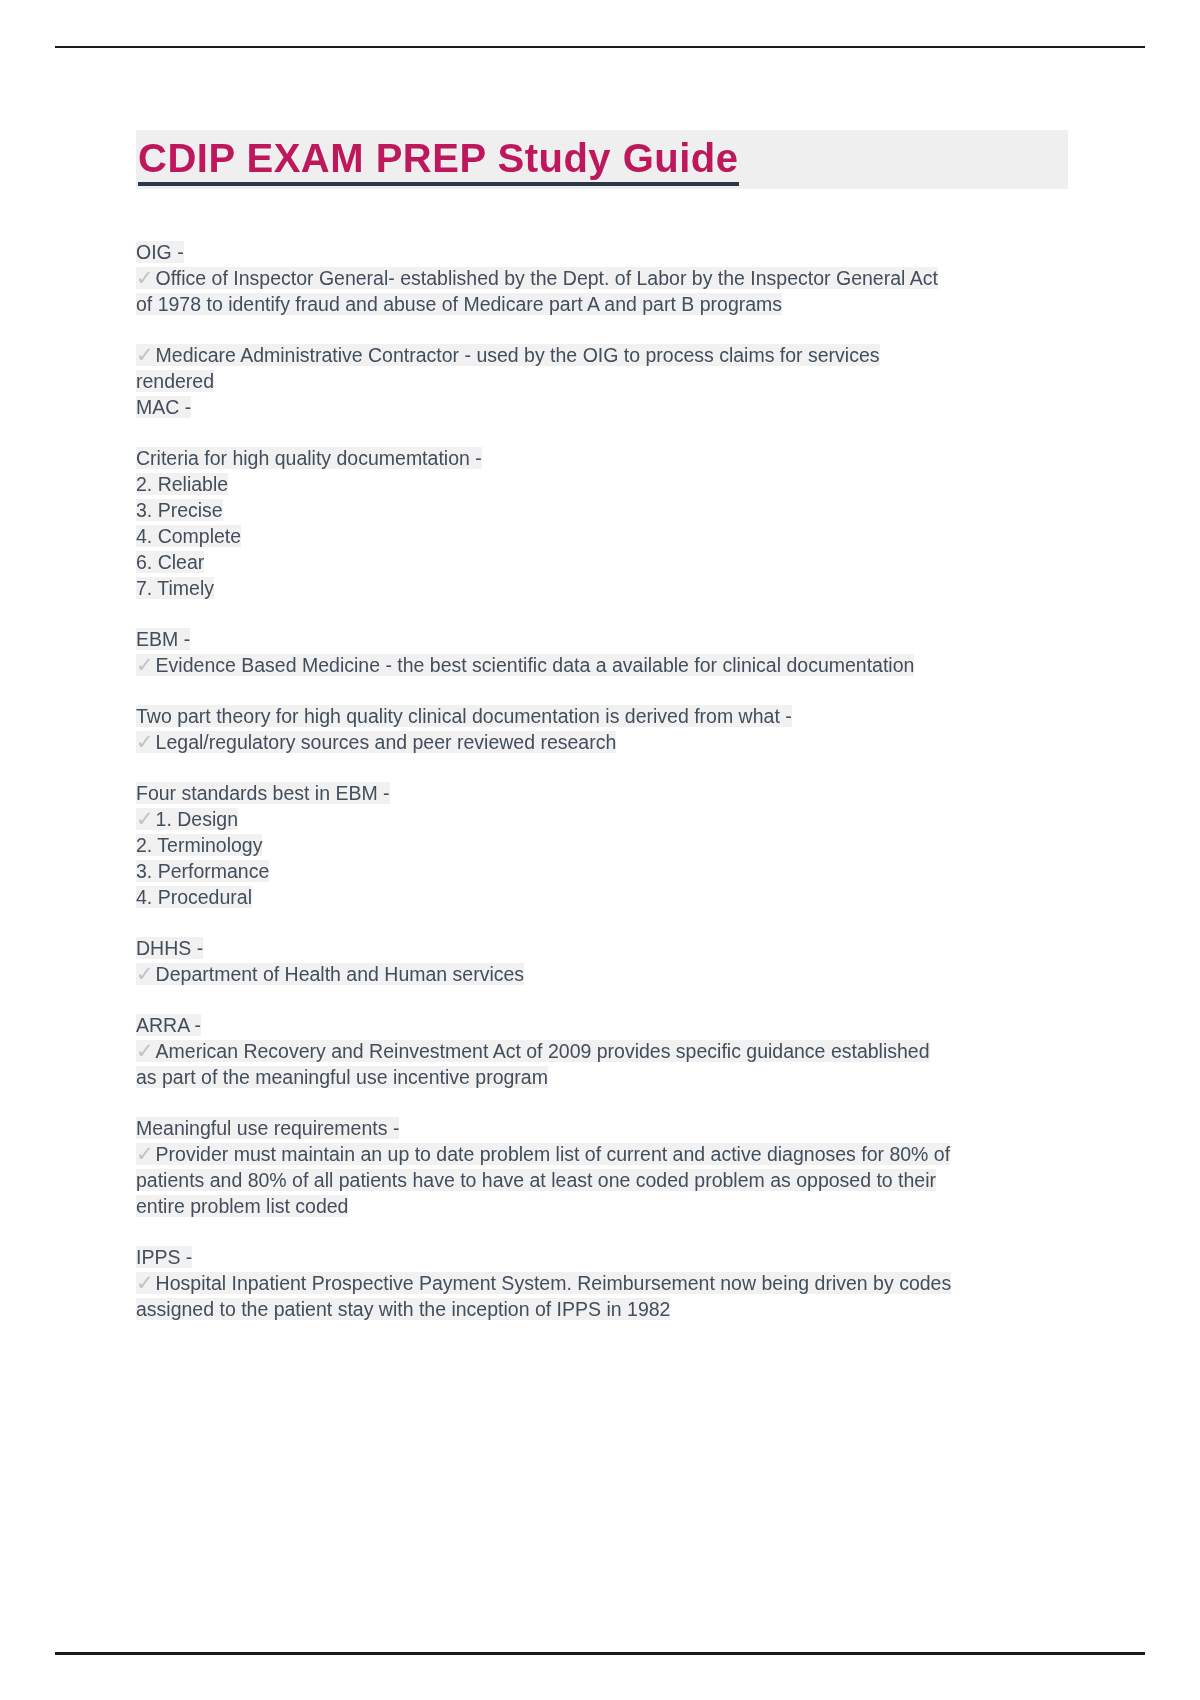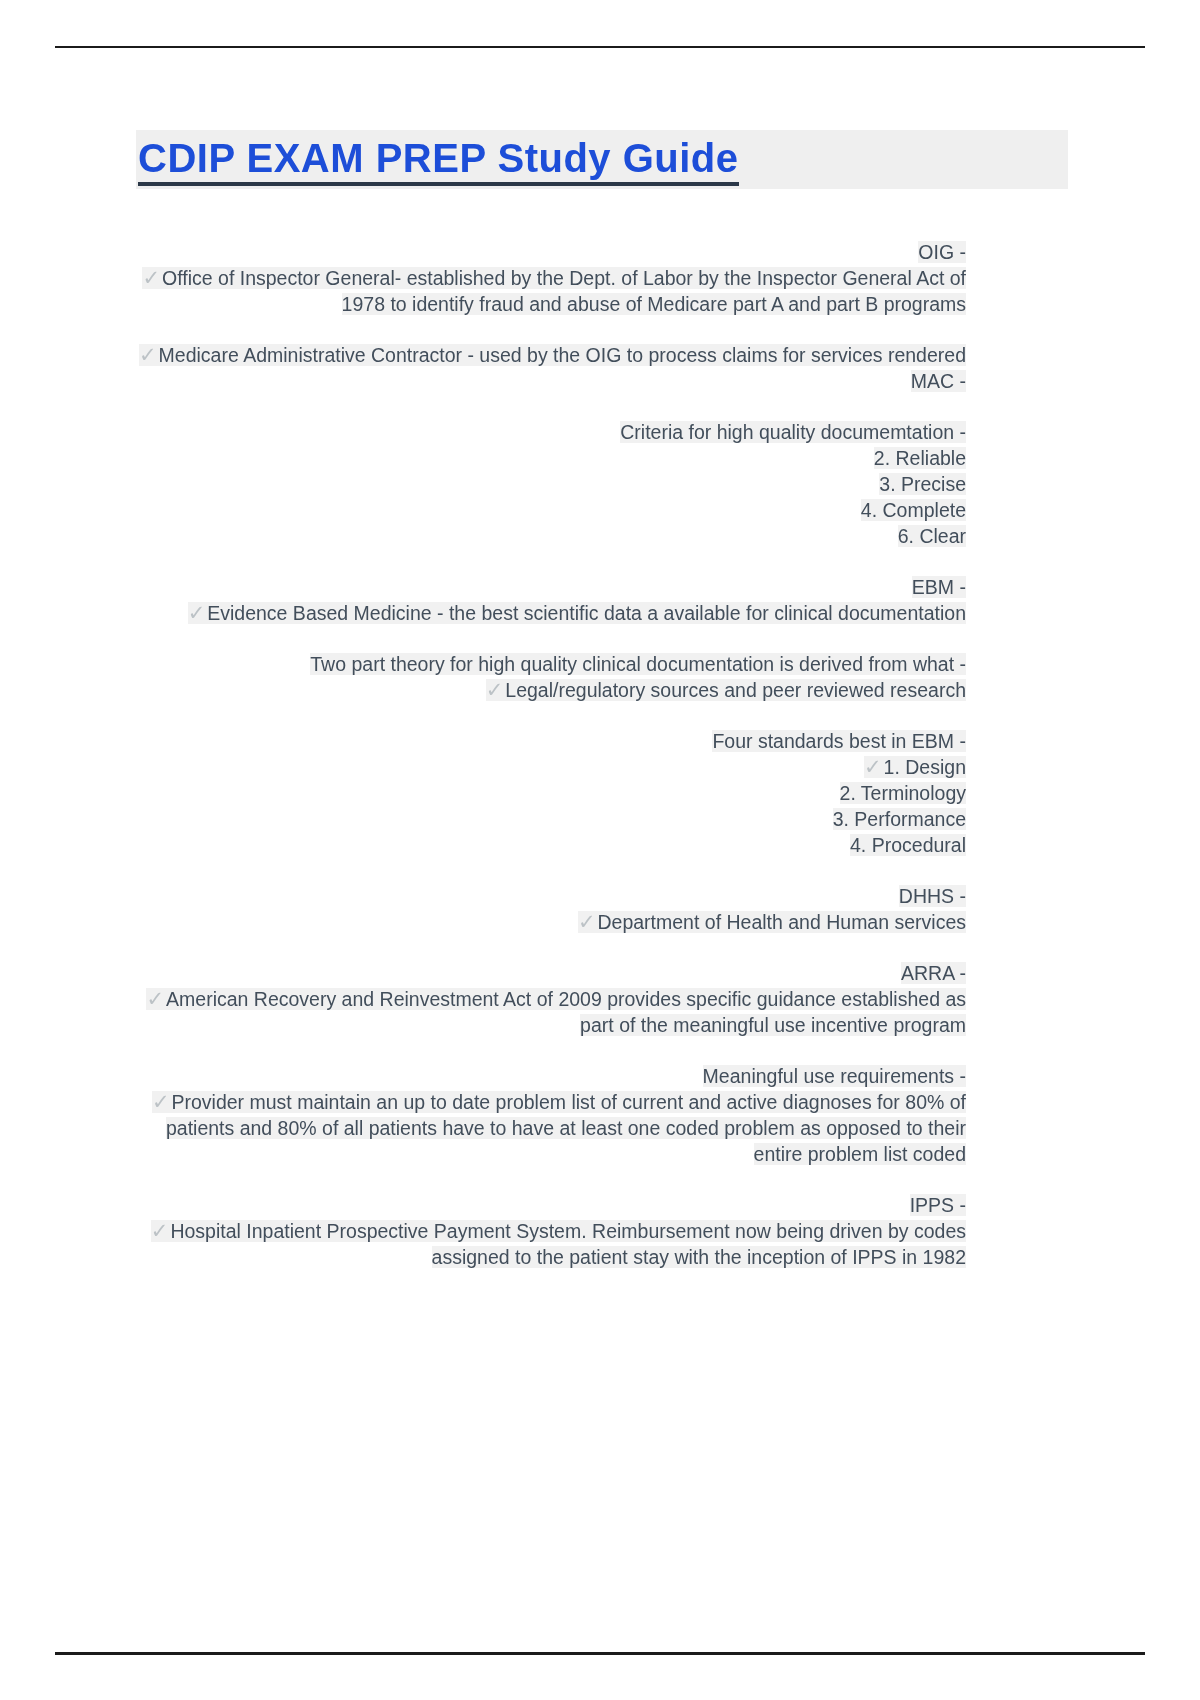--- a/index.html
+++ b/index.html
@@ -30,37 +30,36 @@
     top: 130px;
     width: 932px;
   }
 
   .title-wrap {
     margin: 0 0 50px 0;
     background: #efefef;
     padding: 6px 2px 8px 2px;
     font-size: 40px;
     font-weight: bold;
-    color: #1d4ed8;
+    color: #be185d;
     letter-spacing: 0.5px;
   }
   .title-underline {
     border-bottom: 4px solid #2b3848;
     padding-bottom: 2px;
   }
 
   .sections {
     width: 832px;
     font-size: 19.5px;
     line-height: 26px;
     color: #424e5b;
   }
   .qa-section {
-    margin: 0 2px 25px 0;
-    text-align: right;
+    margin: 0 16px 25px 0;
   }
   .line {
     min-height: 26px;
   }
   .hl {
     background: #f1f1f1;
     box-decoration-break: clone;
     -webkit-box-decoration-break: clone;
   }
   .check {
@@ -88,20 +87,21 @@
         <section class="qa-section">
           <div class="line answer"><span class="hl"><span class="check">✓</span>Medicare Administrative Contractor - used by the OIG to process claims for services rendered</span></div>
           <div class="line term"><span class="hl">MAC -</span></div>
         </section>
         <section class="qa-section">
           <div class="line term"><span class="hl">Criteria for high quality documemtation -</span></div>
           <div class="line answer"><span class="hl">2. Reliable</span></div>
           <div class="line answer"><span class="hl">3. Precise</span></div>
           <div class="line answer"><span class="hl">4. Complete</span></div>
           <div class="line answer"><span class="hl">6. Clear</span></div>
+          <div class="line answer"><span class="hl">7. Timely</span></div>
         </section>
         <section class="qa-section">
           <div class="line term"><span class="hl">EBM -</span></div>
           <div class="line answer"><span class="hl"><span class="check">✓</span>Evidence Based Medicine - the best scientific data a available for clinical documentation</span></div>
         </section>
         <section class="qa-section">
           <div class="line term"><span class="hl">Two part theory for high quality clinical documentation is derived from what -</span></div>
           <div class="line answer"><span class="hl"><span class="check">✓</span>Legal/regulatory sources and peer reviewed research</span></div>
         </section>
         <section class="qa-section">

